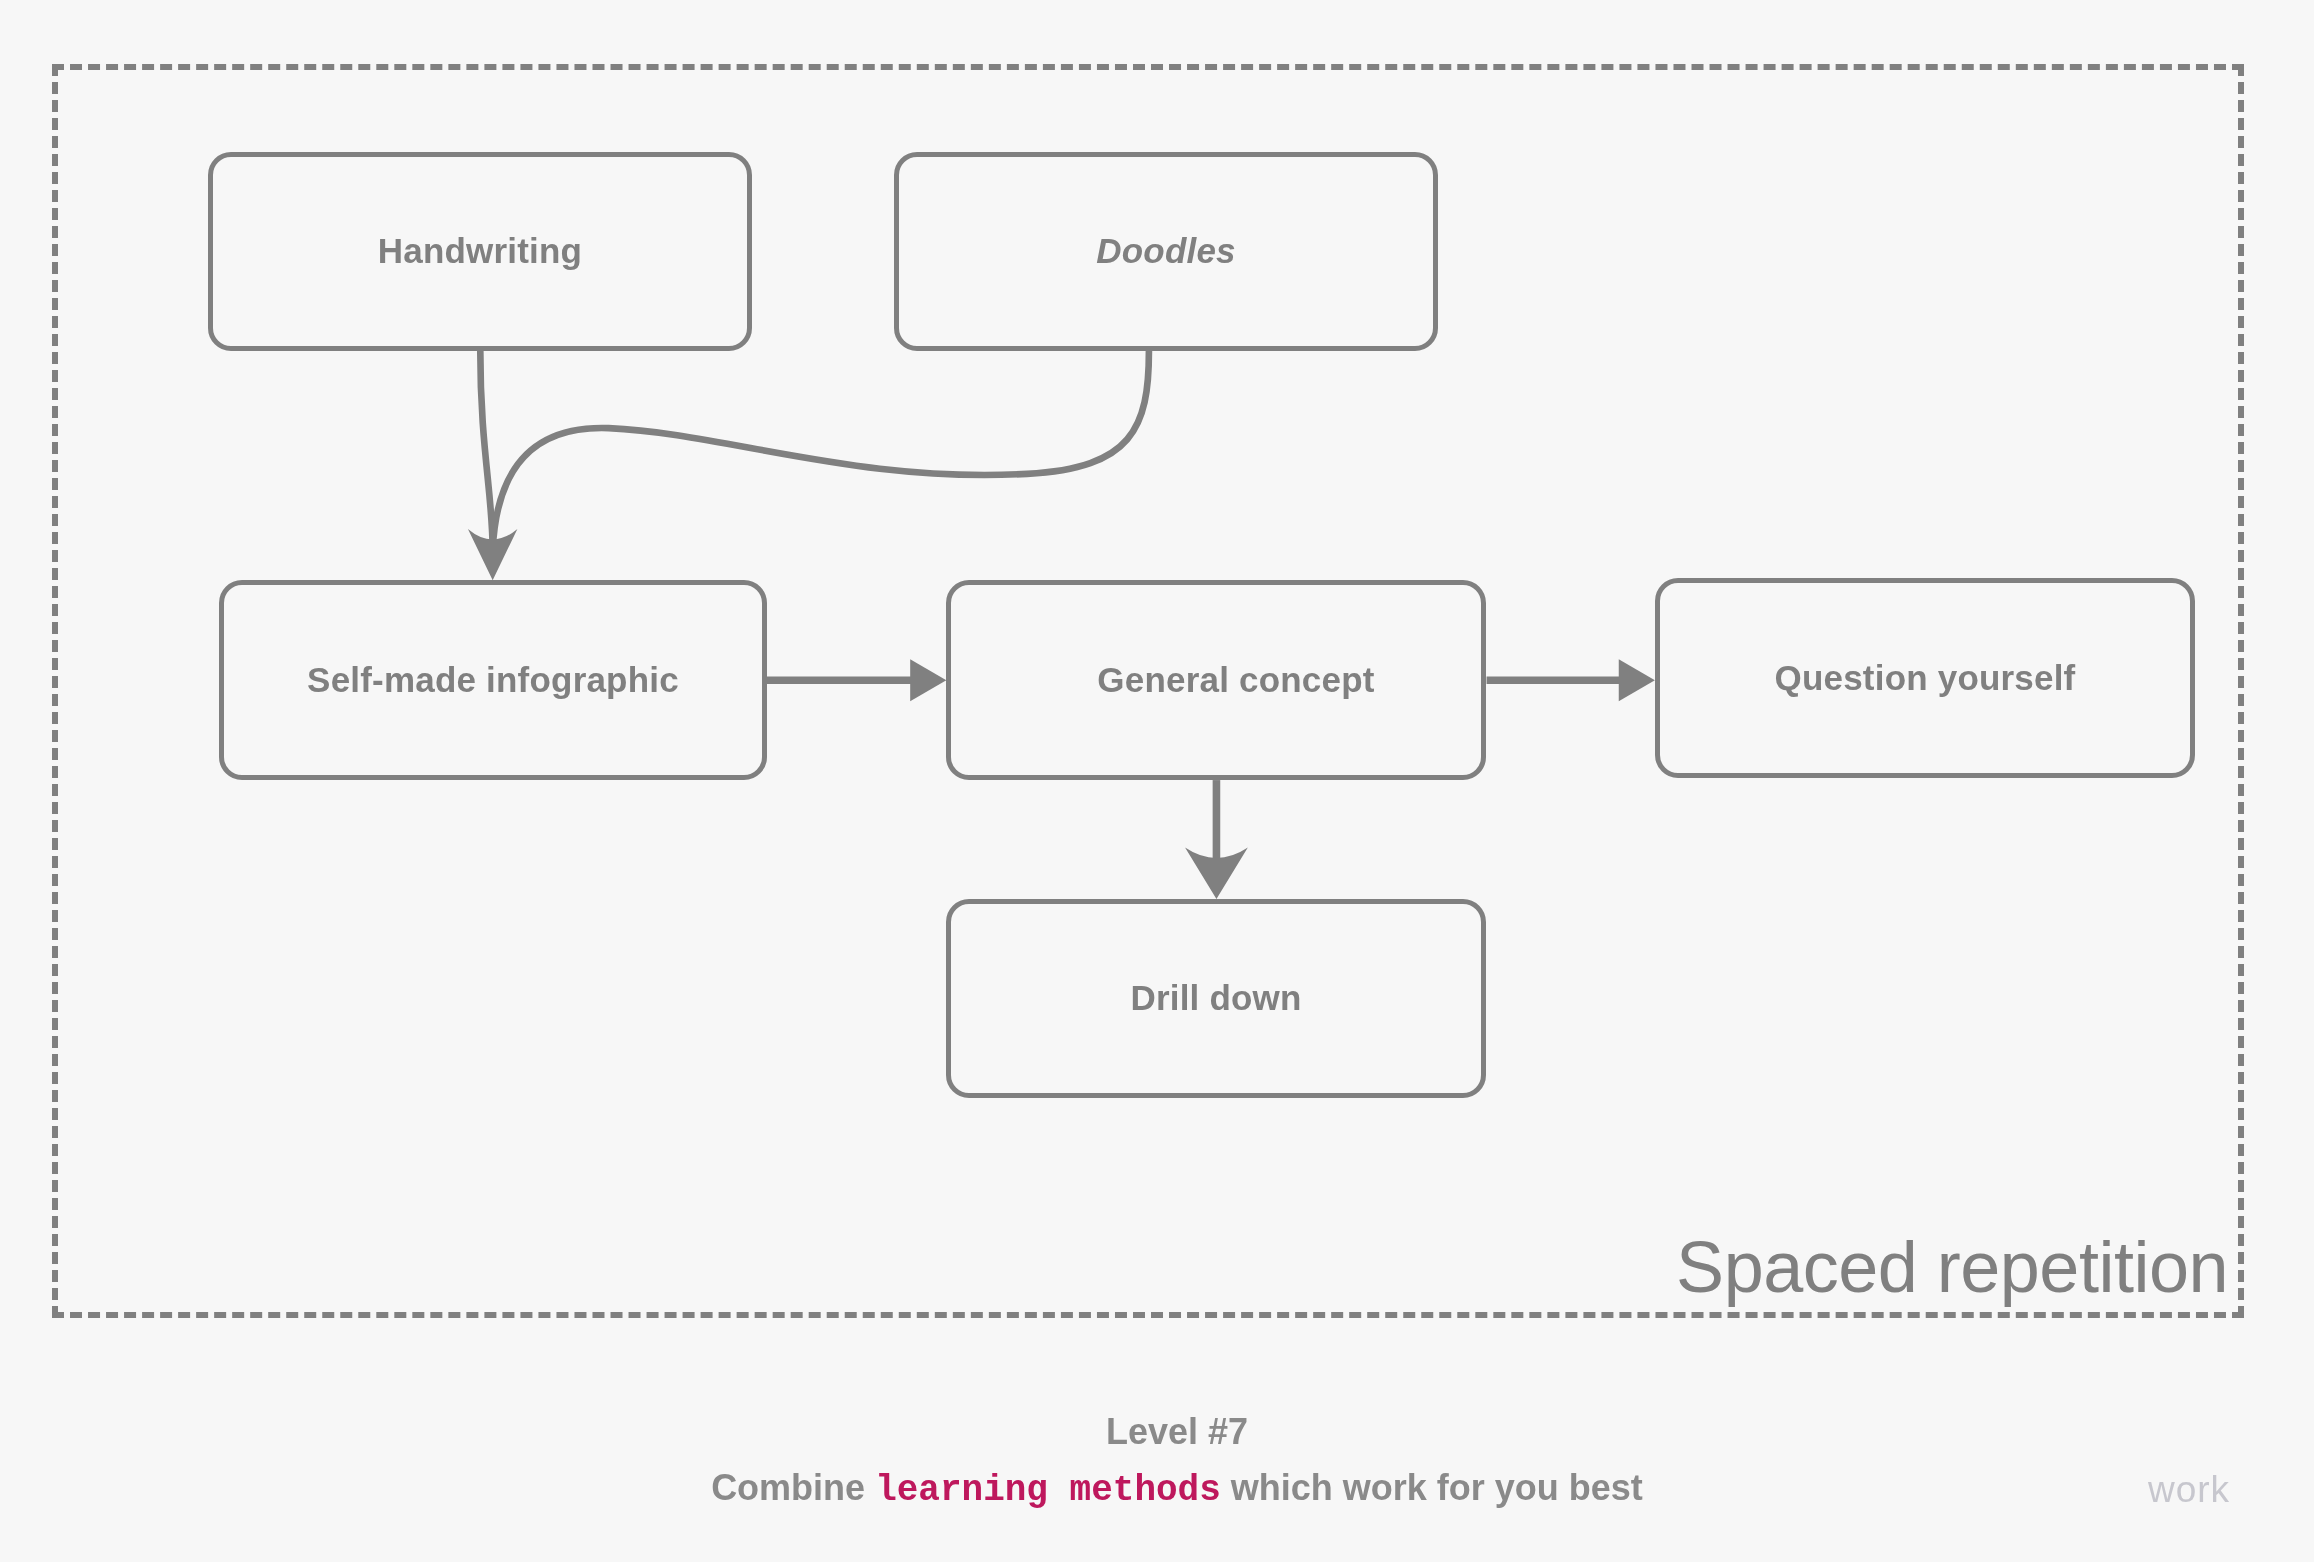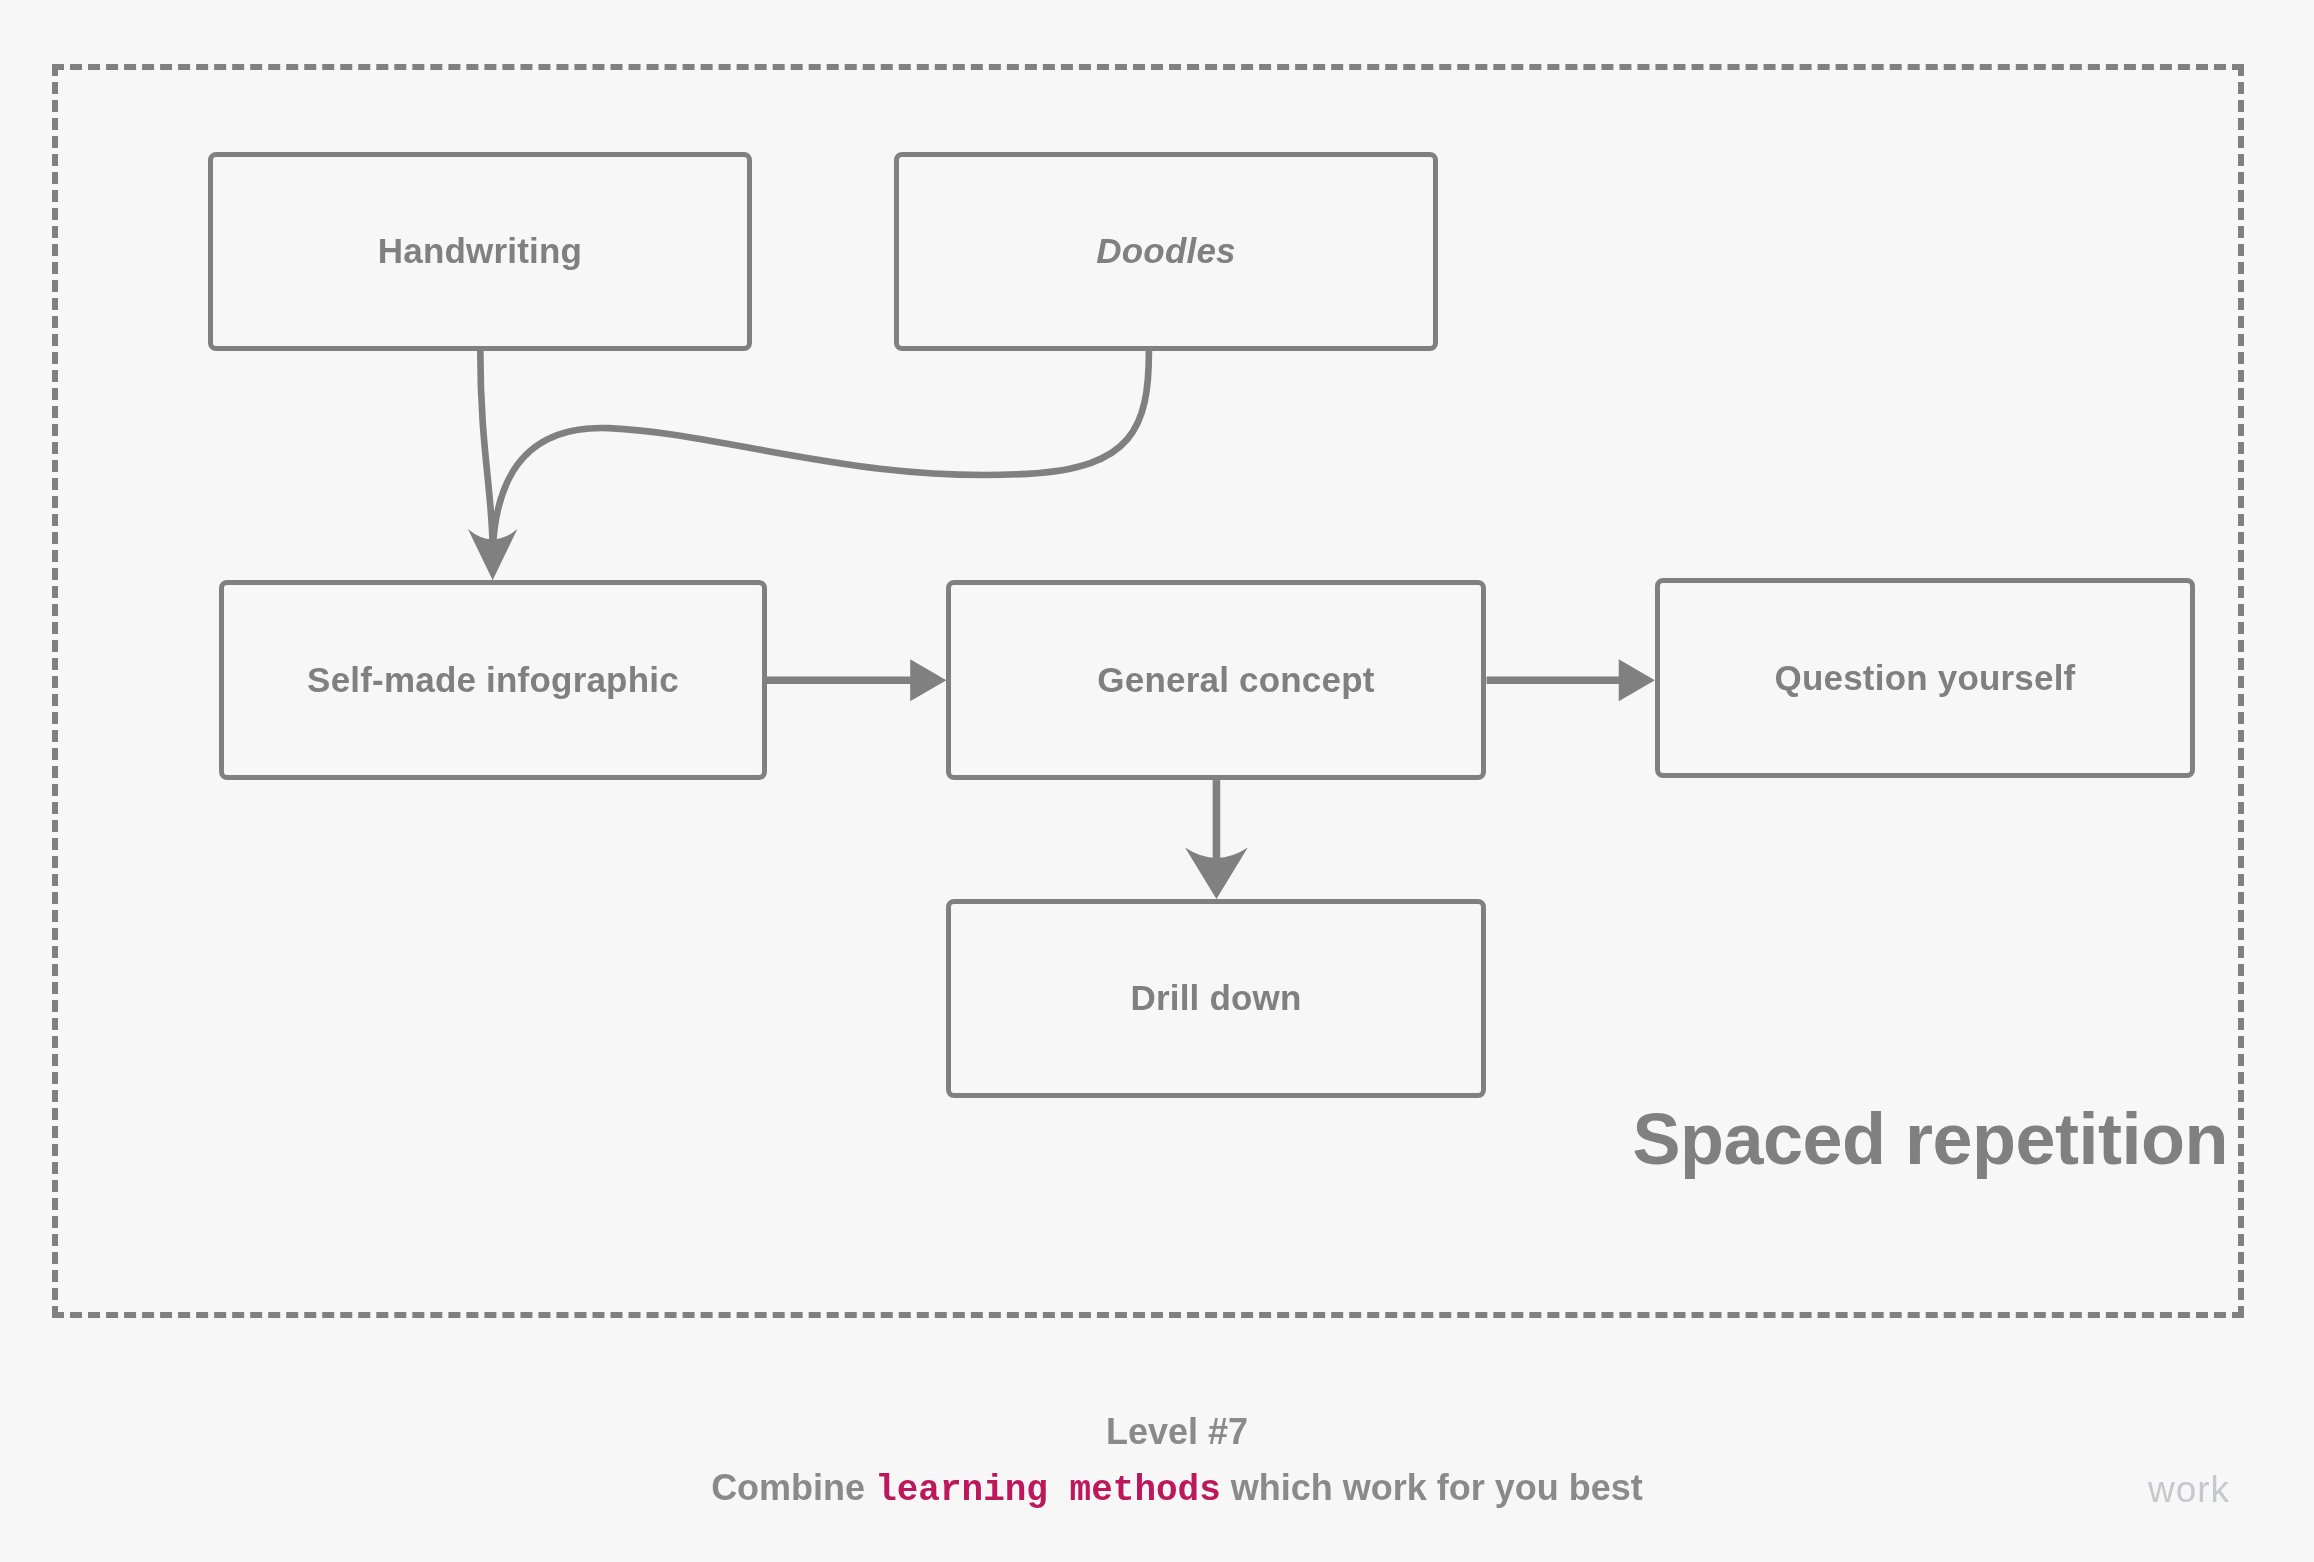--- a/index.html
+++ b/index.html
@@ -26,21 +26,21 @@
     box-sizing: border-box;
     border: 6.7px dashed #808080;
     background: transparent;
   }
 
   
   .node {
     position: absolute;
     box-sizing: border-box;
     border: 5.7px solid #808080;
-    border-radius: 8px;
+    border-radius: 23px;
     background: #f7f7f7;
     display: flex;
     align-items: center;
     justify-content: center;
     z-index: 3;
   }
   .node-label {
     color: #808080;
     font-size: 35px;
     font-weight: bold;
@@ -65,24 +65,24 @@
     width: 2314px;
     height: 1563px;
     z-index: 2;
     pointer-events: none;
   }
 
   
   #section-title {
     position: absolute;
     right: 86px;
-    top: 1098px;
+    top: 1226px;
     color: #808080;
     font-size: 72px;
-    font-weight: bold;
+    font-weight: normal;
     letter-spacing: -0.5px;
     z-index: 3;
   }
 
   
   #caption {
     position: absolute;
     left: 0;
     top: 1408px;
     width: 2314px;

